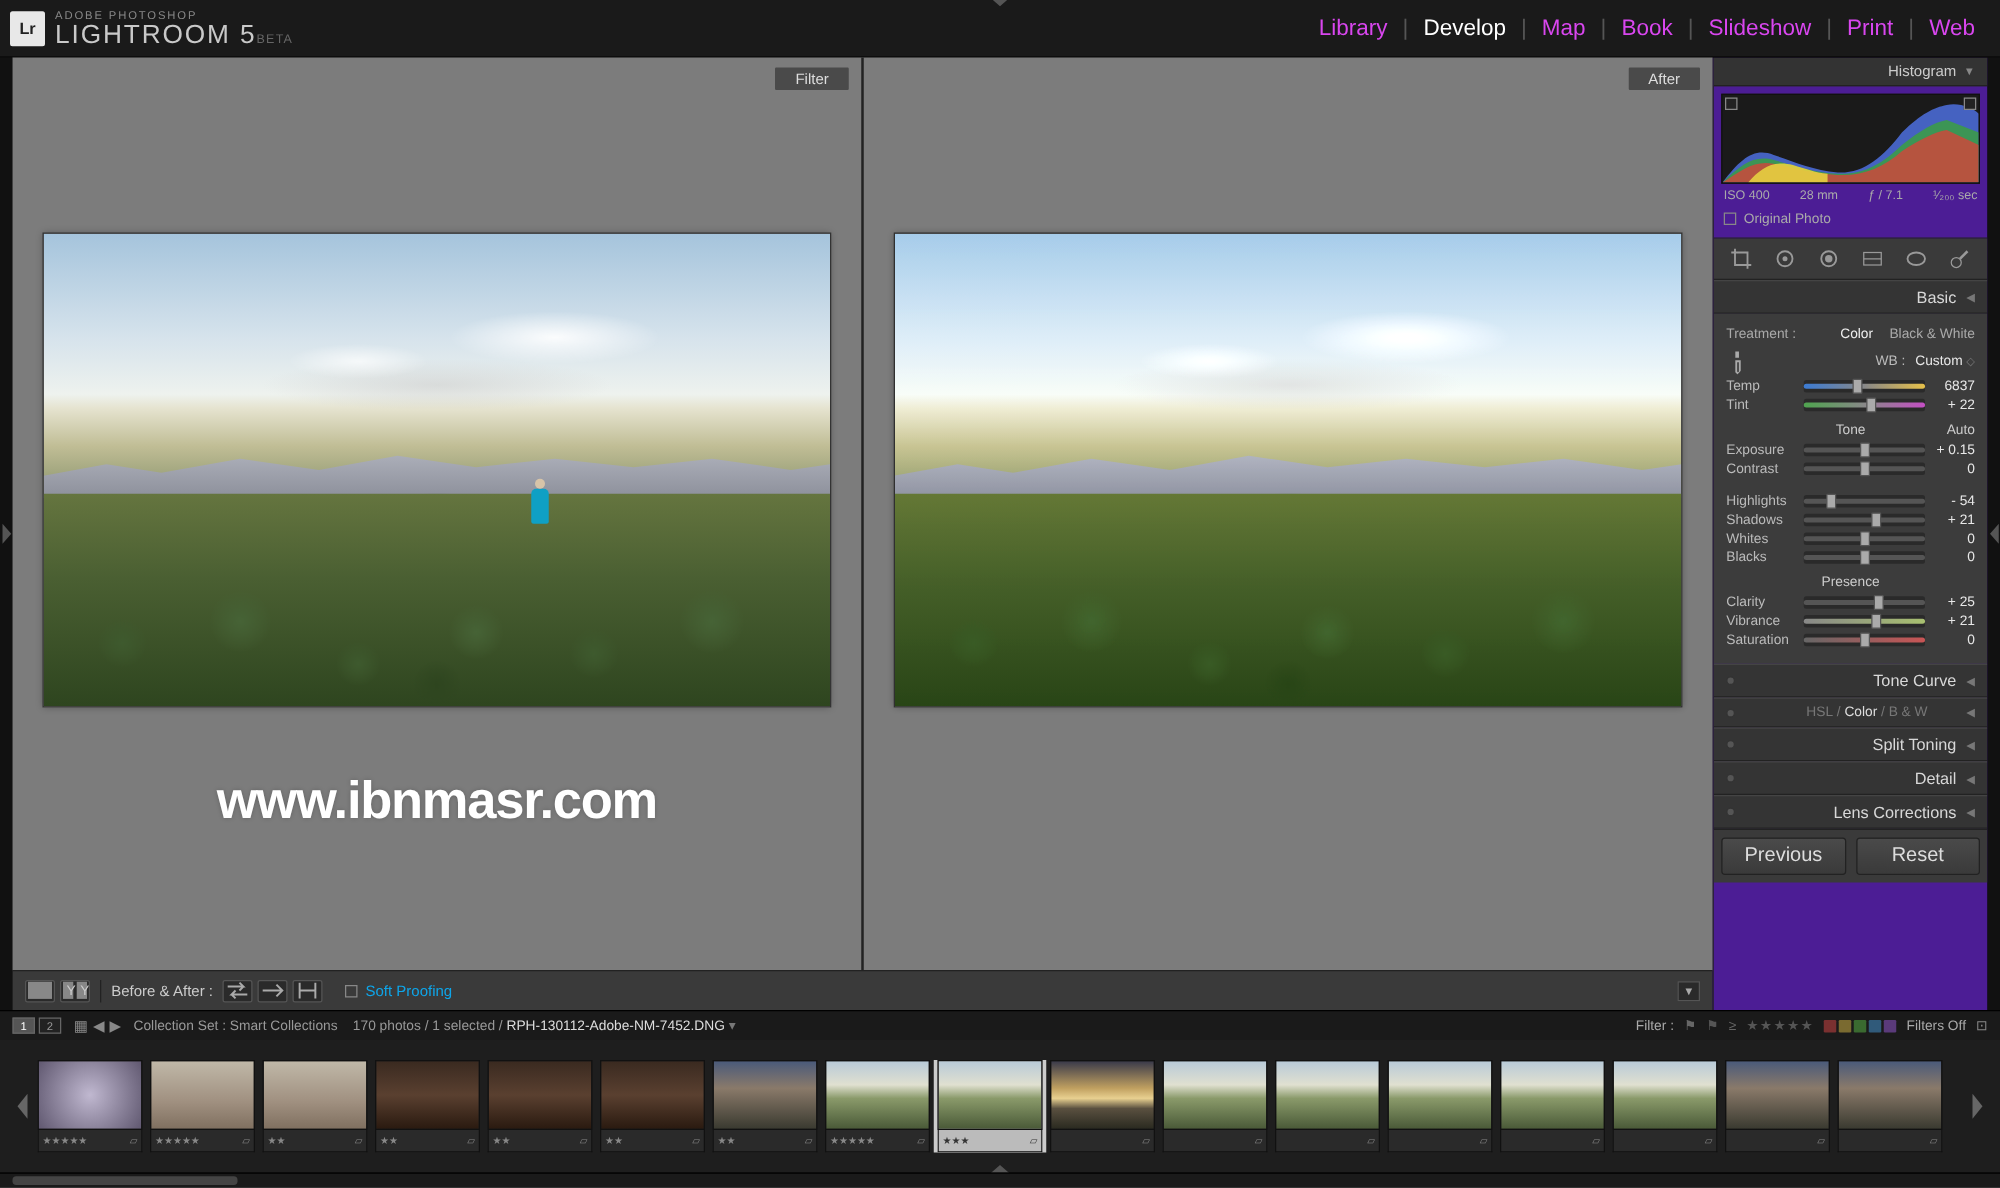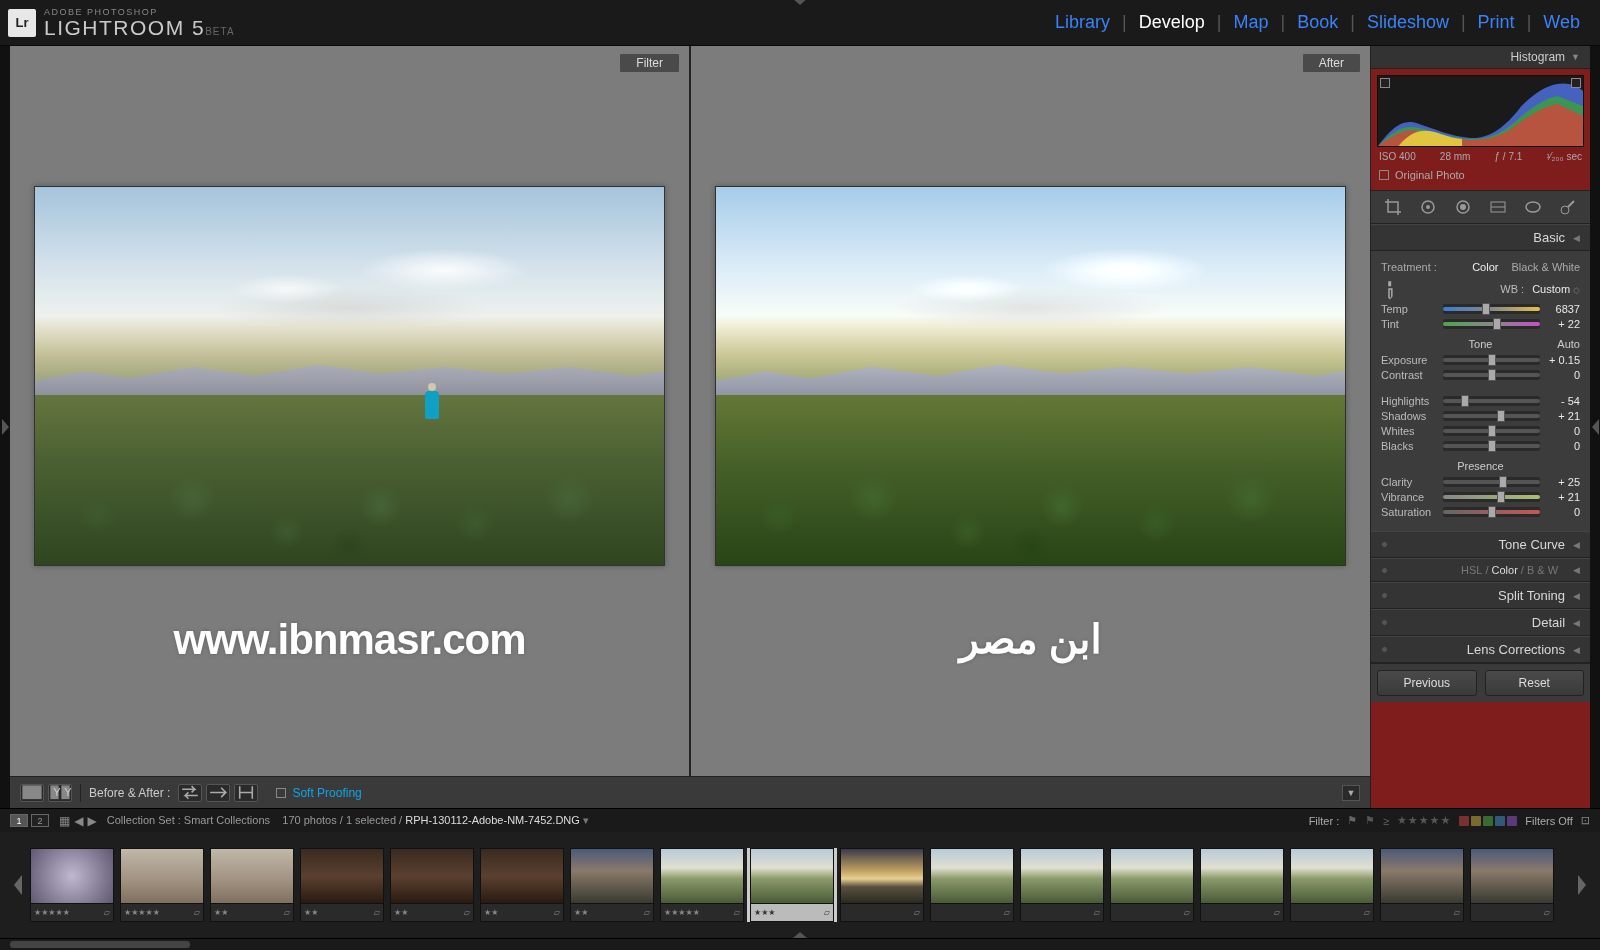--- a/index.html
+++ b/index.html
@@ -7,21 +7,21 @@
 .shell{display:flex;flex-direction:column;height:100%}
 
 
 .titlebar{height:46px;background:#1a1a1a;display:flex;align-items:center;border-bottom:1px solid #0a0a0a;position:relative}
 .logo{width:28px;height:28px;margin:0 8px 0 8px;background:#e8e8e8;border-radius:2px;display:flex;align-items:center;justify-content:center;color:#222;font-weight:700;font-size:13px}
 .brand{display:flex;flex-direction:column;line-height:1}
 .brand .small{color:#888;font-size:9px;letter-spacing:1.5px}
 .brand .big{color:#c9c9c9;font-size:21px;letter-spacing:1.5px;font-weight:300}
 .brand .big .beta{font-size:10px;color:#666;letter-spacing:1px;margin-left:0}
 .modules{margin-left:auto;display:flex;align-items:center;height:100%;padding-right:14px}
-.modules span{color:#3b82f6;font-size:18px;padding:0 6px;cursor:pointer}
+.modules span{color:#d946ef;font-size:18px;padding:0 6px;cursor:pointer}
 .modules span.active{color:#fff;font-weight:500}
 .modules .sep{color:#555;padding:0 6px}
 .titlebar .topcaret{position:absolute;top:-2px;left:50%;transform:translateX(-50%);width:0;height:0;border-left:8px solid transparent;border-right:8px solid transparent;border-top:7px solid #555}
 
 
 .main{flex:1;display:flex;min-height:0}
 .sidecaret{width:10px;background:#111;display:flex;align-items:center;justify-content:center;color:#555}
 .sidecaret div{width:0;height:0}
 .sidecaret.left div{border-top:8px solid transparent;border-bottom:8px solid transparent;border-left:7px solid #555}
 .sidecaret.right div{border-top:8px solid transparent;border-bottom:8px solid transparent;border-right:7px solid #555}
@@ -45,40 +45,40 @@
  radial-gradient(circle 26px at 85% 60%,#466336,transparent),
  radial-gradient(circle 20px at 50% 90%,#2e451f,transparent),
  linear-gradient(to bottom,#65753f,#4a5f32 40%,#2e451f)}
 .photo .person{position:absolute;top:54%;left:62%;width:14px;height:28px;background:#0fa0c4;border-radius:4px 4px 2px 2px}
 .photo .person::after{content:"";position:absolute;top:-8px;left:3px;width:8px;height:8px;background:#d8c4a8;border-radius:50%}
 .photo.after{filter:saturate(1.15) contrast(1.05) brightness(1.02)}
 .watermark{color:#fff;font-size:42px;font-weight:700;margin-top:50px;letter-spacing:-1px;text-shadow:0 0 4px rgba(0,0,0,.2)}
 .watermark.ar{font-size:40px;font-weight:800}
 
 
-.rpanel{width:220px;background:#7f1d1d;display:flex;flex-direction:column;border-left:1px solid #222;overflow:hidden}
+.rpanel{width:220px;background:#4c1d95;display:flex;flex-direction:column;border-left:1px solid #222;overflow:hidden}
 .rpanel .hdr{background:#333;display:flex;align-items:center;justify-content:flex-end;padding:4px 10px;color:#ccc;font-size:12px;border-bottom:1px solid #222}
 .rpanel .hdr .tri{margin-left:6px;font-size:9px;color:#888}
 .histo{padding:6px;border-bottom:1px solid #222}
 .histo .graph{height:72px;background:#1a1a1a;border:1px solid #111;position:relative;overflow:hidden}
 .histo .graph svg{width:100%;height:100%}
 .histo .clip{position:absolute;top:2px;width:10px;height:10px;border:1px solid #888;background:#222}
 .histo .clip.left{left:2px}
 .histo .clip.right{right:2px}
 .histo .meta{display:flex;justify-content:space-between;color:#aaa;font-size:10px;padding:4px 2px}
 .histo .orig{display:flex;align-items:center;gap:6px;color:#aaa;font-size:11px;padding:3px 2px}
 .histo .orig .cb{width:10px;height:10px;border:1px solid #888}
 .toolrow{display:flex;justify-content:space-around;padding:6px 4px;border-bottom:1px solid #222;background:#3a3a3a}
 .toolrow .tool{width:26px;height:20px;display:flex;align-items:center;justify-content:center;color:#999;cursor:pointer}
 .toolrow .tool svg{width:18px;height:18px}
 
 .panelSection .secHdr{background:#343434;display:flex;align-items:center;justify-content:flex-end;padding:5px 10px;color:#d8d8d8;font-size:13px;border-bottom:1px solid #222;border-top:1px solid #444;cursor:pointer}
 .panelSection .secHdr .tri{margin-left:8px;color:#777;font-size:9px}
 .panelSection .secHdr .dot{width:7px;height:7px;border-radius:50%;background:#555;border:1px solid #333;margin-right:auto}
-.panelSection .secHdr .subopts{font-size:11px;color:#777;margin-right:4px}
+.panelSection .secHdr .subopts{font-size:11px;color:#777;margin-right:20px}
 .panelSection .secHdr .subopts span{margin:0 3px}
 .panelSection .secHdr .subopts .act{color:#ddd}
 
 .basic{padding:6px 10px 10px;background:#3c3c3c}
 .row{display:flex;align-items:center;margin:3px 0;font-size:11px}
 .row .lbl{color:#bbb;width:58px;padding-right:6px}
 .row .val{color:#e8e8e8;width:36px;text-align:right;margin-left:auto}
 .row .slider{flex:1;height:10px;position:relative;border-radius:2px;background:#2a2a2a;margin:0 4px}
 .row .slider .track{position:absolute;inset:3px 0;border-radius:2px}
 .row .slider .thumb{position:absolute;top:-1px;width:8px;height:12px;background:#aaa;border-radius:1px;border:1px solid #555;transform:translateX(-50%)}
@@ -104,21 +104,21 @@
 .viewbar{height:32px;background:#3a3a3a;border-top:1px solid #222;display:flex;align-items:center;padding:0 10px;gap:8px}
 .viewbar .vbtns{display:flex;gap:4px;border-right:1px solid #222;padding-right:8px}
 .viewbar .vbtn{width:24px;height:18px;background:#2a2a2a;border:1px solid #555;border-radius:2px;display:flex;align-items:center;justify-content:center;cursor:pointer}
 .viewbar .balabel{color:#ccc;font-size:12px}
 .viewbar .babtns{display:flex;gap:4px}
 .viewbar .soft{display:flex;align-items:center;gap:6px;color:#0ea5e9;font-size:12px;margin-left:10px}
 .viewbar .soft .cb{width:10px;height:10px;border:1px solid #888}
 .viewbar .ddcaret{margin-left:auto;width:18px;height:16px;background:#2a2a2a;border:1px solid #555;display:flex;align-items:center;justify-content:center;font-size:9px;color:#aaa}
 
 .actionrow{display:flex;gap:8px;padding:6px;background:#3a3a3a;border-top:1px solid #222}
-.actionrow button{flex:1;background:linear-gradient(#4a4a4a,#3a3a3a);border:1px solid #222;border-radius:3px;color:#ddd;font-size:12px;padding:5px 12px;cursor:pointer}
+.actionrow button{flex:1;background:linear-gradient(#4a4a4a,#3a3a3a);border:1px solid #222;border-radius:3px;color:#ddd;font-size:16px;padding:5px 12px;cursor:pointer}
 
 
 .fsheader{height:24px;background:#1a1a1a;display:flex;align-items:center;padding:0 10px;font-size:11px;color:#aaa;border-top:1px solid #000;gap:10px}
 .fsheader .screens{display:flex;gap:3px}
 .fsheader .screens div{width:18px;height:13px;border:1px solid #666;background:#222;display:flex;align-items:center;justify-content:center;font-size:9px;color:#999}
 .fsheader .screens div.act{background:#555;color:#fff}
 .fsheader .navarr{display:flex;gap:4px}
 .fsheader .navarr span{color:#888;cursor:pointer;font-size:12px}
 .fsheader .path{color:#999}
 .fsheader .path .fn{color:#ddd}
@@ -195,21 +195,20 @@
        </div>
        <div class="watermark">www.ibnmasr.com</div>
      </div>
      <div class="pane">
        <div class="paneLabel">After</div>
        <div class="photo after">
          <div class="clouds"></div>
               <div class="mtn"></div>
               <div class="fg"></div>
        </div>
-       <div class="watermark ar" dir="rtl">ابن مصر</div>
      </div>
    </div>
 
    <div class="viewbar">
      <div class="vbtns">
        <div class="vbtn">
               <svg viewBox="0 0 16 12">
                 <rect x="1" y="1" width="14" height="10" fill="#888"></rect>
               </svg>
             </div>

